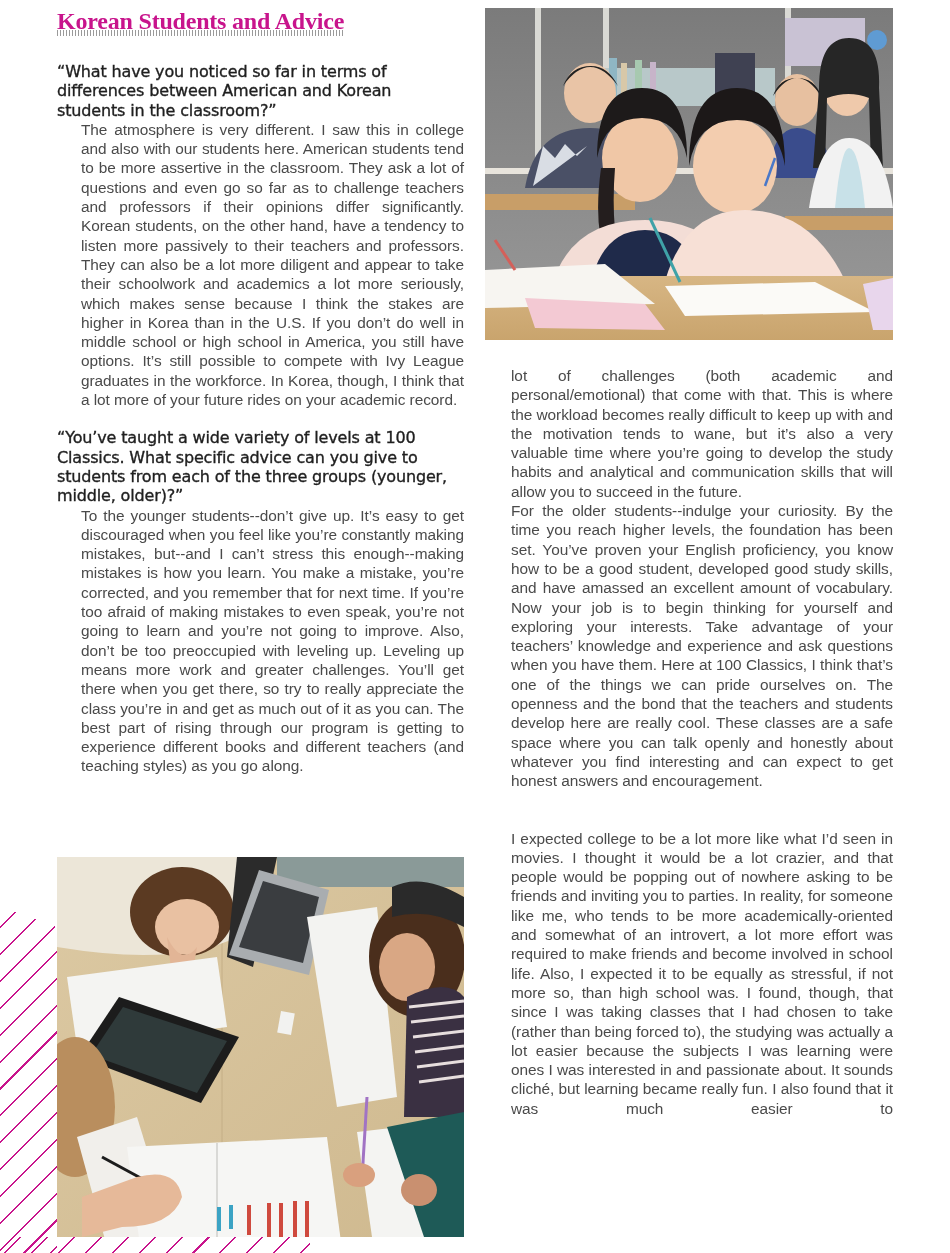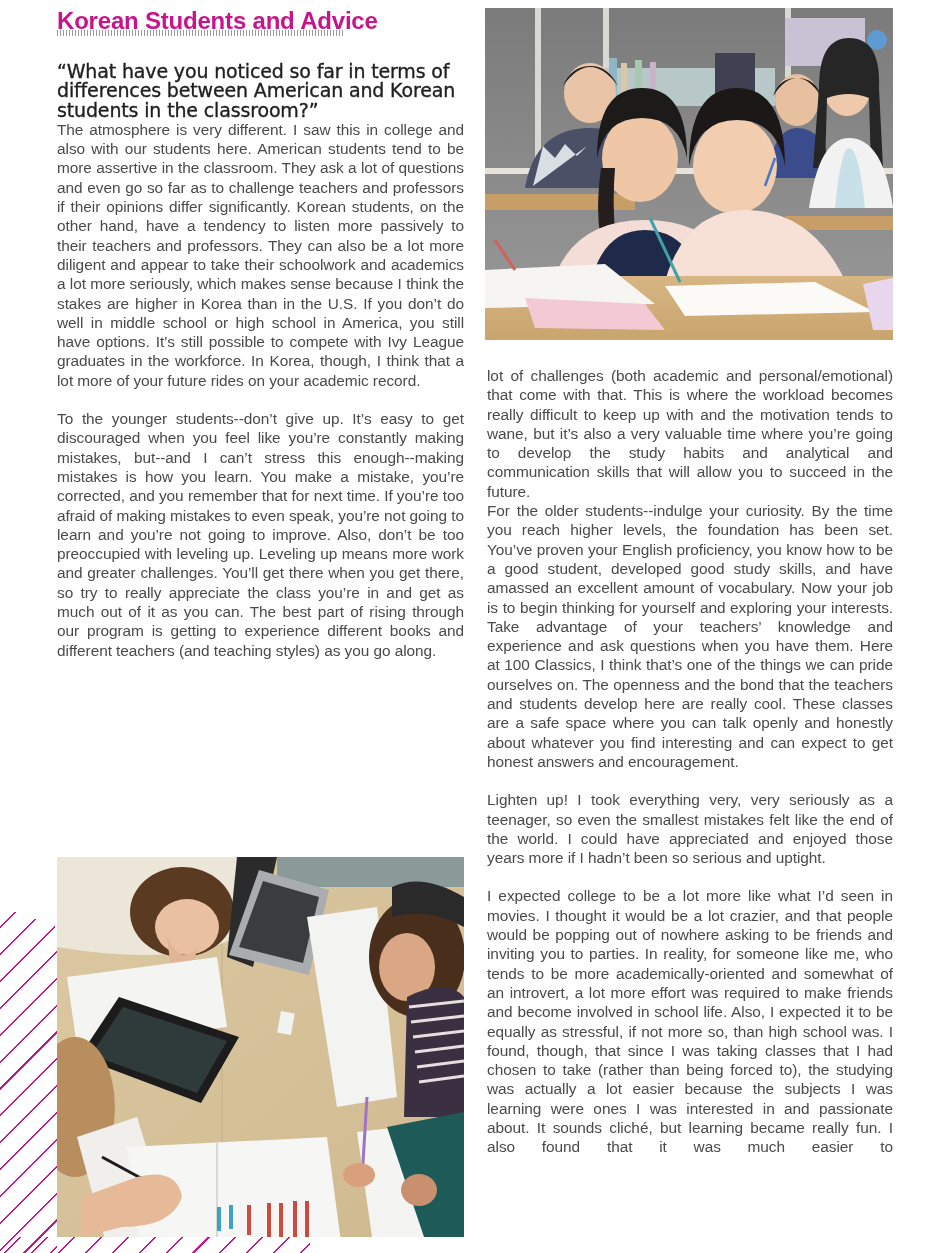--- a/index.html
+++ b/index.html
@@ -1,42 +1,42 @@
 <!DOCTYPE html>
 <html><head>
 <meta charset="utf-8">
 <style>
   * { box-sizing: border-box; margin: 0; padding: 0; }
   html, body { width: 950px; height: 1253px; background: #ffffff; overflow: hidden; }
   body { position: relative; font-family: "DejaVu Sans", sans-serif; color: #3a3a3a; }
 
   .page-title {
     position: absolute; left: 57px; top: 6px;
-    font-family: Liberation Sans, sans-serif; font-weight: bold;
+    font-family: Liberation Serif, serif; font-weight: bold;
     font-size: 24px; letter-spacing: -0.2px; color: #c8148c; line-height: 30px;
   }
   .title-rule {
     position: absolute; left: 57px; top: 30px; width: 286px; height: 6px;
     background: repeating-linear-gradient(90deg, #9a9a9a 0 1px, transparent 1px 3px);
   }
 
   .col { position: absolute; text-align: justify; }
   .col-left-top { left: 57px; top: 62px; width: 407px; }
   .col-right { left: 487px; top: 366px; width: 406px; }
 
   .q {
     font-family: "DejaVu Sans", sans-serif; font-weight: normal;
-    font-size: 19px; line-height: 19.3px; color: #1f1f1f;
+    font-size: 16px; line-height: 19.3px; color: #1f1f1f;
     -webkit-text-stroke: 0.35px #1f1f1f;
     text-align: left; letter-spacing: -0.15px;
   }
   .p {
     font-family: "Liberation Sans", sans-serif; font-weight: normal;
     font-size: 15.4px; line-height: 19.3px; color: #4a4a4a;
-    text-align: justify; letter-spacing: -0.05px;
+    text-align: justify; letter-spacing: -0.05px; margin-left: 24px;
   }
   .gap { height: 19px; }
 
   .photo {
     position: absolute; overflow: hidden;
   }
   .photo-top { left: 485px; top: 8px; width: 408px; height: 332px; }
   .photo-bottom { left: 57px; top: 857px; width: 407px; height: 380px; }
 
   .stripes-left {
@@ -56,20 +56,21 @@
 <h1 class="page-title">Korean Students and Advice</h1>
 <div class="title-rule"></div>
 
 <div class="col col-left-top">
   <div>
     <div class="q">“What have you noticed so far in terms of differences between American and Korean students in the classroom?”</div>
     <div class="p">The atmosphere is very different. I saw this in college and also with our students here. American students tend to be more assertive in the classroom. They ask a lot of questions and even go so far as to challenge teachers and professors if their opinions differ significantly. Korean students, on the other hand, have a tendency to listen more passively to their teachers and professors. They can also be a lot more diligent and appear to take their schoolwork and academics a lot more seriously, which makes sense because I think the stakes are higher in Korea than in the U.S. If you don’t do well in middle school or high school in America, you still have options. It’s still possible to compete with Ivy League graduates in the workforce. In Korea, though, I think that a lot more of your future rides on your academic record.</div>
   </div>
   <div class="gap"></div>
   <div>
+    <div class="q">“You’ve taught a wide variety of levels at 100 Classics. What specific advice can you give to students from each of the three groups (younger, middle, older)?”</div>
     <div class="p">To the younger students--don’t give up. It’s easy to get discouraged when you feel like you’re constantly making mistakes, but--and I can’t stress this enough--making mistakes is how you learn. You make a mistake, you’re corrected, and you remember that for next time. If you’re too afraid of making mistakes to even speak, you’re not going to learn and you’re not going to improve. Also, don’t be too preoccupied with leveling up. Leveling up means more work and greater challenges. You’ll get there when you get there, so try to really appreciate the class you’re in and get as much out of it as you can. The best part of rising through our program is getting to experience different books and different teachers (and teaching styles) as you go along.</div>
   </div>
 </div>
 
 <div class="photo photo-top" title="Smiling Korean elementary school students at classroom desks writing in notebooks">
   <svg width="408" height="332" viewBox="0 0 408 332">
     <defs>
       <linearGradient id="wall" x1="0" y1="0" x2="0" y2="1">
         <stop offset="0" stop-color="#7b7b7b"></stop>
         <stop offset="1" stop-color="#9a9a9a"></stop>
@@ -127,21 +128,20 @@
     <line x1="10" y1="232" x2="30" y2="262" stroke="#d4605a" stroke-width="3"></line>
     <line x1="290" y1="150" x2="280" y2="178" stroke="#4a78c8" stroke-width="2.5"></line>
   </svg>
 </div>
 
 <div class="col col-right">
   <div class="p">lot of challenges (both academic and personal/emotional) that come with that. This is where the workload becomes really difficult to keep up with and the motivation tends to wane, but it’s also a very valuable time where you’re going to develop the study habits and analytical and communication skills that will allow you to succeed in the future.</div>
   <div class="p">For the older students--indulge your curiosity. By the time you reach higher levels, the foundation has been set. You’ve proven your English proficiency, you know how to be a good student, developed good study skills, and have amassed an excellent amount of vocabulary. Now your job is to begin thinking for yourself and exploring your interests. Take advantage of your teachers’ knowledge and experience and ask questions when you have them. Here at 100 Classics, I think that’s one of the things we can pride ourselves on. The openness and the bond that the teachers and students develop here are really cool. These classes are a safe space where you can talk openly and honestly about whatever you find interesting and can expect to get honest answers and encouragement.</div>
   <div class="gap"></div>
   <div>
-    <div class="p">Lighten up! I took everything very, very seriously as a teenager, so even the smallest mistakes felt like the end of the world. I could have appreciated and enjoyed those years more if I hadn’t been so serious and uptight.</div>
   </div>
   <div class="gap"></div>
   <div>
     <div class="p" style="text-align-last: justify;">I expected college to be a lot more like what I’d seen in movies. I thought it would be a lot crazier, and that people would be popping out of nowhere asking to be friends and inviting you to parties. In reality, for someone like me, who tends to be more academically-oriented and somewhat of an introvert, a lot more effort was required to make friends and become involved in school life. Also, I expected it to be equally as stressful, if not more so, than high school was. I found, though, that since I was taking classes that I had chosen to take (rather than being forced to), the studying was actually a lot easier because the subjects I was learning were ones I was interested in and passionate about. It sounds cliché, but learning became really fun. I also found that it was much easier to</div>
   </div>
 </div>
 
 <div class="stripes-left"></div>
 <div class="stripes-bottom"></div>
 

